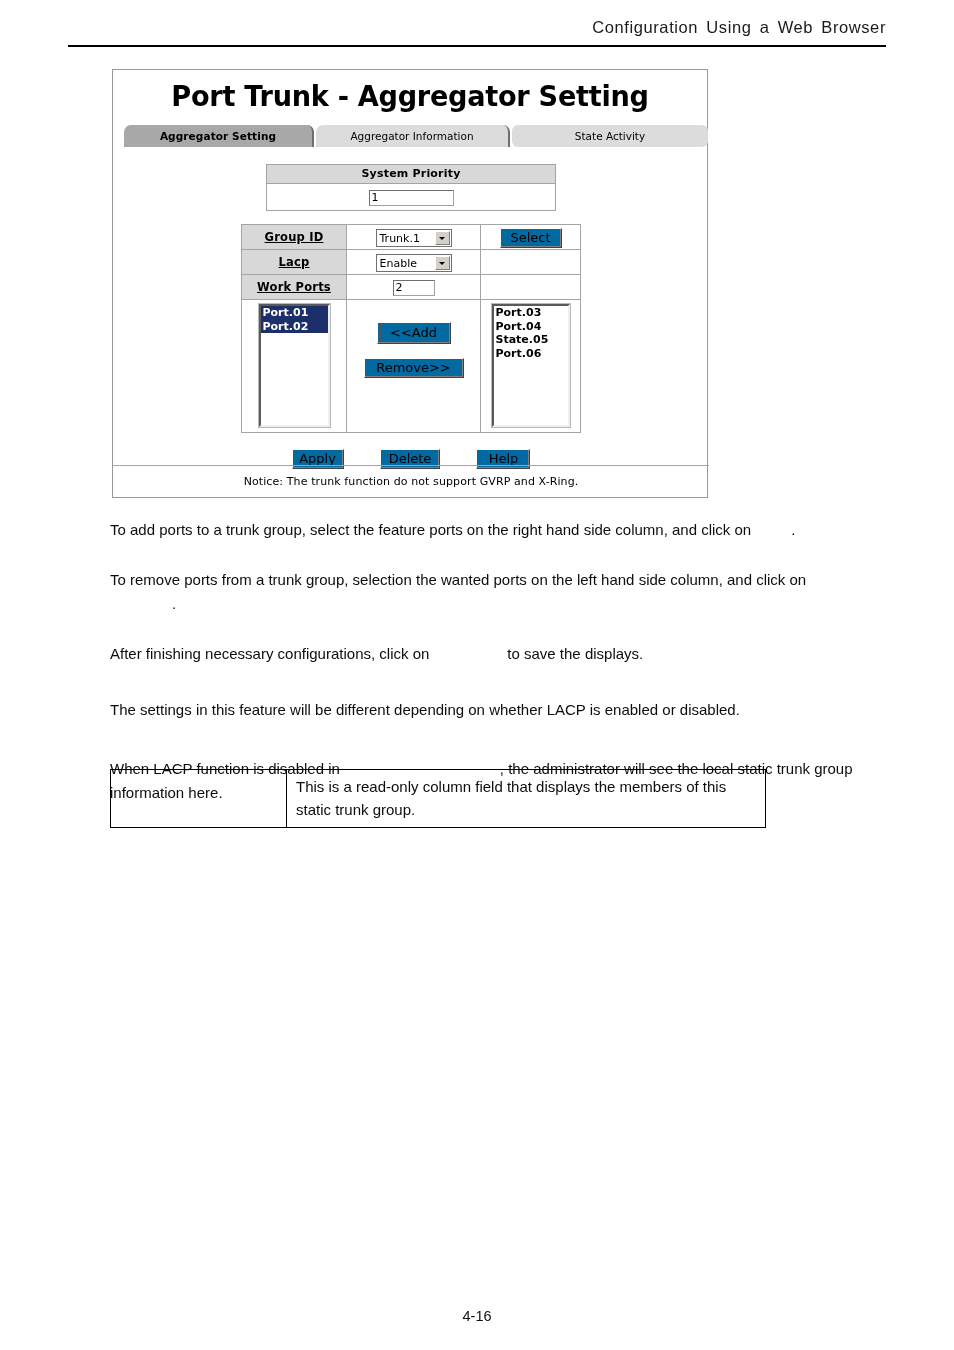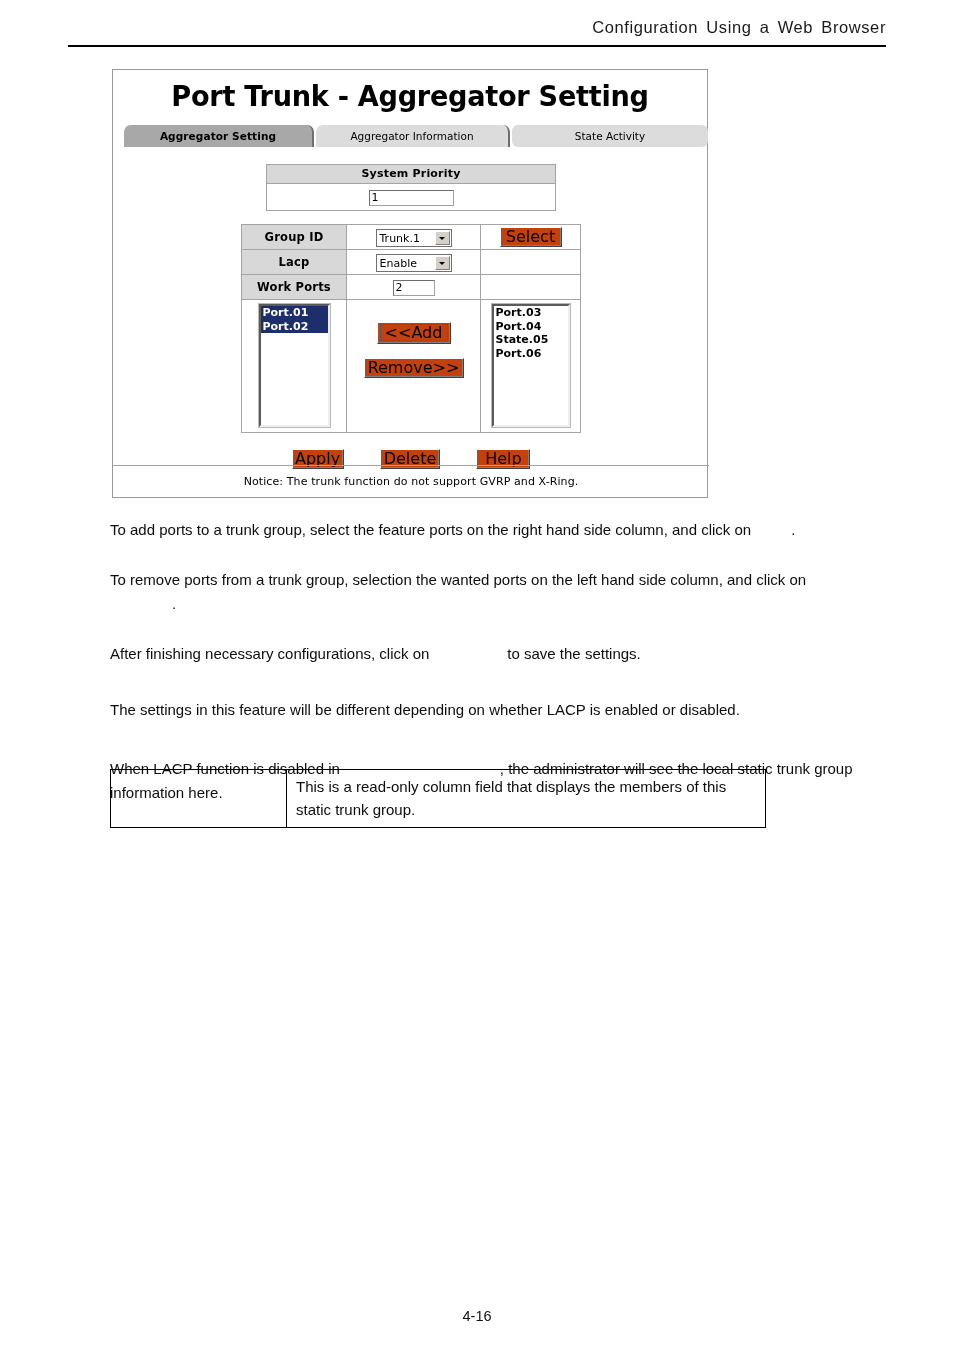--- a/index.html
+++ b/index.html
@@ -147,20 +147,21 @@
   .txtbox-sysprio { width: 85px; }
   .txtbox-workports { width: 42px; }
 
   
   .grp-table {
     border-collapse: collapse;
     margin: 13px auto 0 auto;
     width: 338px;
     table-layout: fixed;
     font-family: "DejaVu Sans", sans-serif;
+    text-decoration: underline;
   }
   .grp-table td {
     border: 1px solid #a4a4a4;
     padding: 0;
     height: 24px;
     vertical-align: middle;
   }
   .grp-label {
     width: 104px;
     background: #d8d8d8;
@@ -217,27 +218,27 @@
     top: 5px;
     border-left: 3.5px solid transparent;
     border-right: 3.5px solid transparent;
     border-top: 3.5px solid #000000;
   }
 
   
   .btn3d {
     display: inline-block;
     box-sizing: border-box;
-    background: #c2410c;
+    background: #0369a1;
     border: 1px solid #ffffff;
     border-right-color: #404040;
     border-bottom-color: #404040;
     box-shadow: inset -1px -1px 0 #808080;
     font-family: "DejaVu Sans", sans-serif;
-    font-size: 16px;
+    font-size: 13px;
     color: #000;
     text-align: center;
     padding: 1px 0 2px 0;
     line-height: 15px;
     white-space: nowrap;
     cursor: default;
   }
   .btn-select { width: 62px; }
   .btn-add    { width: 74px; }
   .btn-remove { width: 100px; }
@@ -483,21 +484,21 @@
 
 <div class="body-copy">
   <p class="para">
     <span>To add ports to a trunk group, select the feature ports on the right hand side column, and click on</span><span class="gap-inline"></span><span>.</span>
   </p>
   <p class="para">
     <span>To remove ports from a trunk group, selection the wanted ports on the left hand side column, and click on</span><br>
     <span class="para-lead-gap"></span><span>.</span>
   </p>
   <p class="para">
-    <span>After finishing necessary configurations, click on</span><span class="gap-inline-med"></span><span>to save the settings.</span>
+    <span>After finishing necessary configurations, click on</span><span class="gap-inline-med"></span><span>to save the displays.</span>
   </p>
   <p class="para" style="margin-top:32px;">The settings in this feature will be different depending on whether LACP is enabled or disabled.</p>
   <p class="para" style="margin-top:35px;">
     <span>When LACP function is disabled in</span><span class="gap-inline-wide"></span><span>, the administrator will see the local static trunk group information here.</span>
   </p>
 </div>
 
 <table class="desc-table">
   <tbody>
   <tr>

